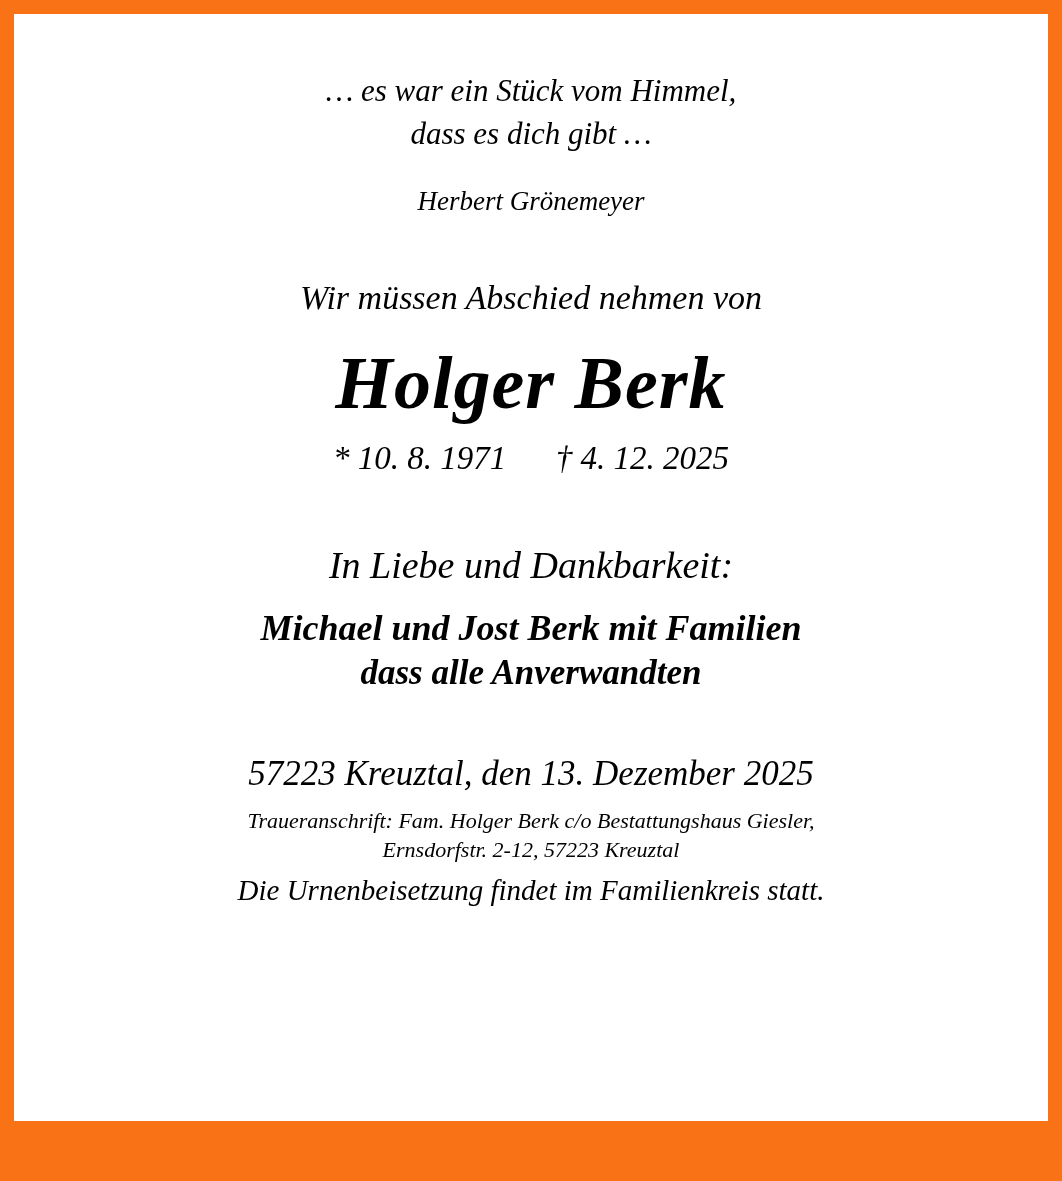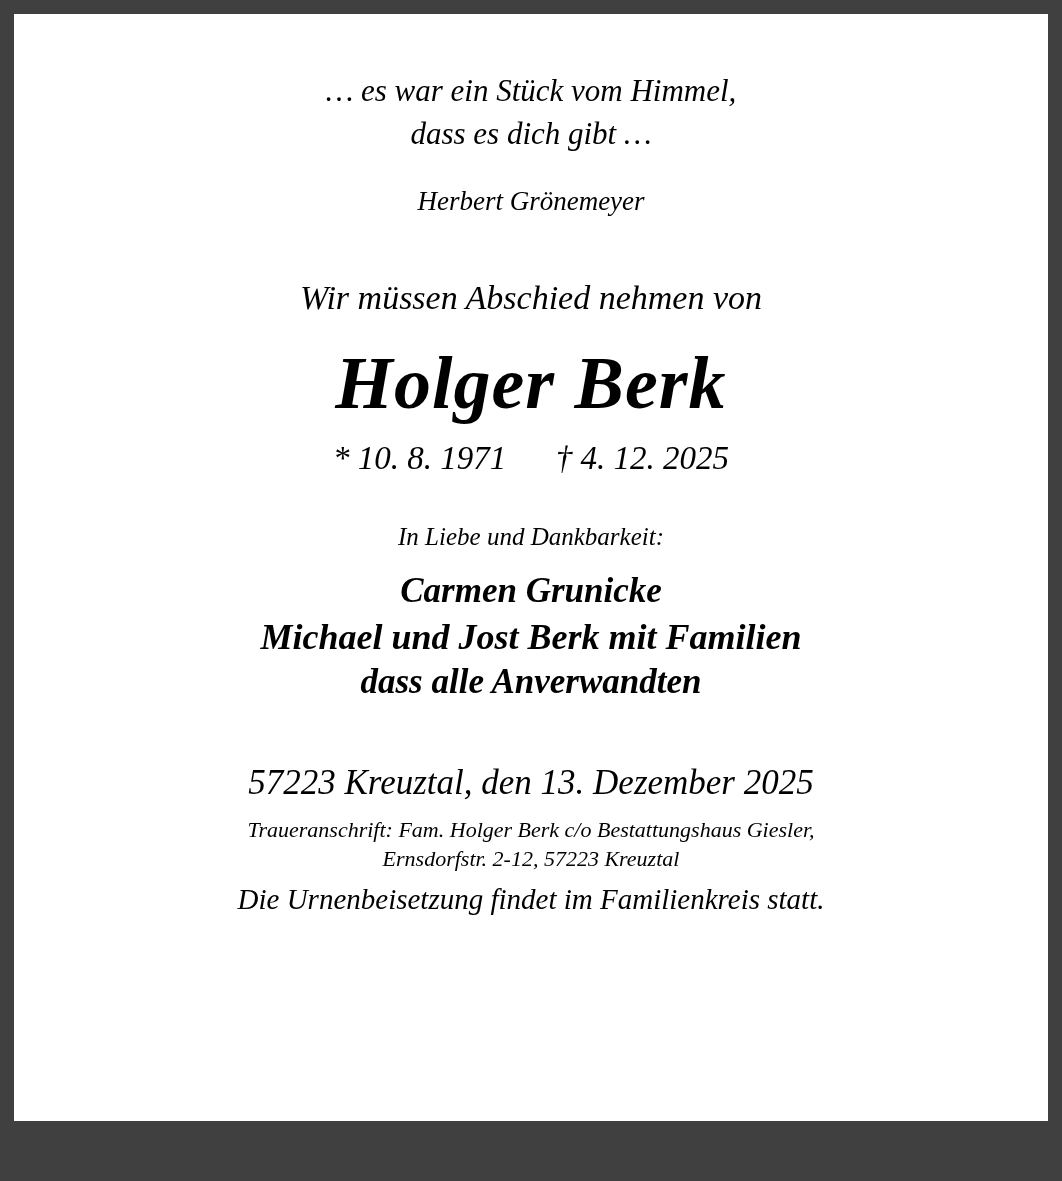--- a/index.html
+++ b/index.html
@@ -10,21 +10,21 @@
   body {
     width: 1062px;
     height: 1181px;
     font-family: "Liberation Serif", serif;
     color: #000000;
   }
   .obituary-frame {
     box-sizing: border-box;
     width: 1062px;
     height: 1181px;
-    background: #404040;
+    background: #f97316;
     padding: 14px 14px 60px 14px;
   }
   .obituary-card {
     box-sizing: border-box;
     width: 100%;
     height: 100%;
     background: #ffffff;
     display: flex;
     flex-direction: column;
     align-items: center;
@@ -59,23 +59,23 @@
   }
   .dates {
     font-style: italic;
     font-size: 33px;
     text-align: center;
     margin-top: 18px;
     white-space: pre;
   }
   .in-love {
     font-style: italic;
-    font-size: 25px;
+    font-size: 38px;
     text-align: center;
-    margin-top: 46px;
+    margin-top: 66px;
   }
   .survivors {
     margin-top: 18px;
     text-align: center;
   }
   .survivor {
     font-weight: bold;
     font-style: italic;
     font-size: 35px;
     line-height: 1.28;
@@ -119,21 +119,20 @@
 
     <div class="farewell">Wir müssen Abschied nehmen von</div>
 
     <div class="name">Holger Berk</div>
 
     <div class="dates">* 10. 8. 1971      † 4. 12. 2025</div>
 
     <div class="in-love">In Liebe und Dankbarkeit:</div>
 
     <div class="survivors">
-      <div class="survivor">Carmen Grunicke</div>
       <div class="survivor wide">Michael und Jost Berk mit Familien</div>
       <div class="survivor">dass alle Anverwandten</div>
     </div>
 
     <div class="place-date">57223 Kreuztal, den 13. Dezember 2025</div>
 
     <div class="address">
       <div>Traueranschrift: Fam. Holger Berk c/o Bestattungshaus Giesler,</div>
       <div>Ernsdorfstr. 2-12, 57223 Kreuztal</div>
     </div>

